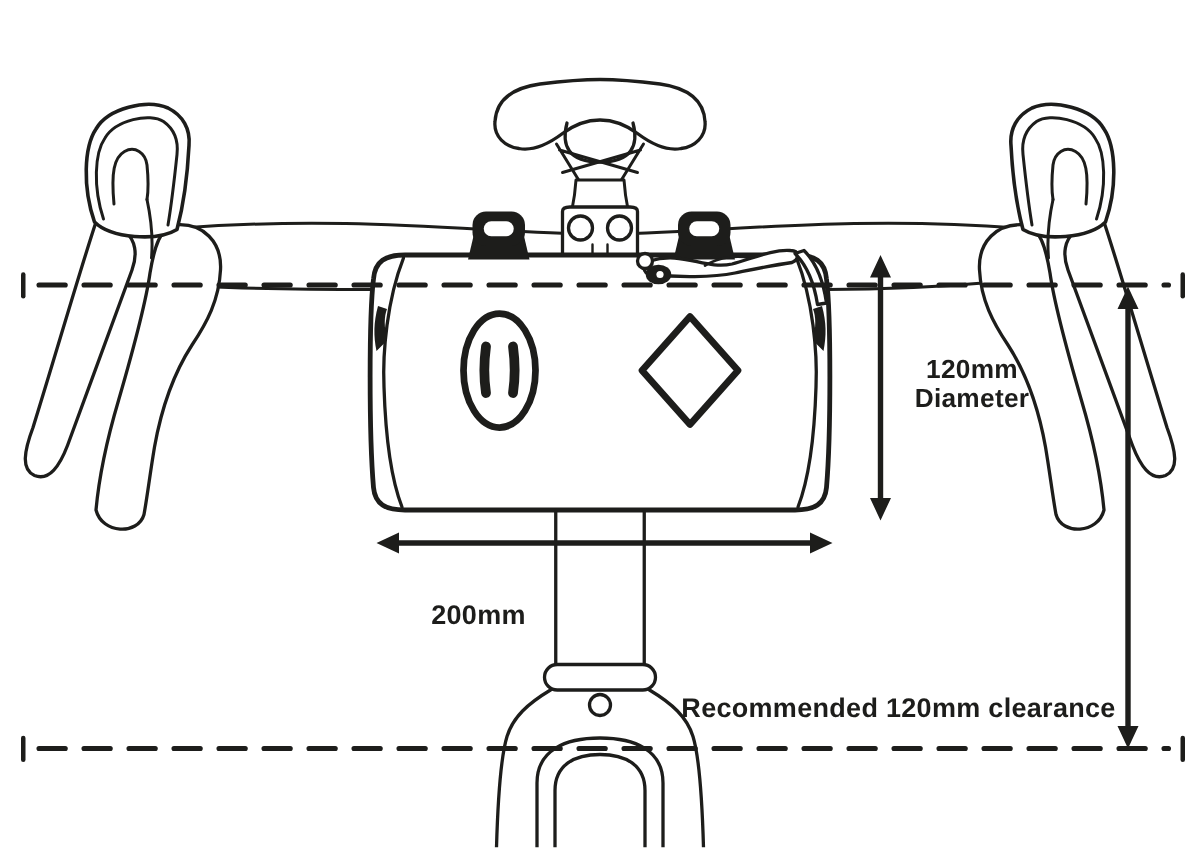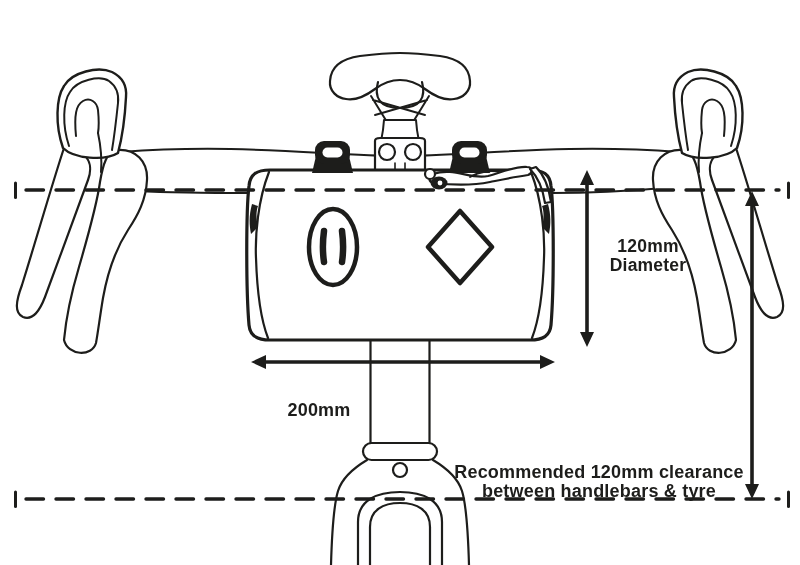--- a/index.html
+++ b/index.html
@@ -133,15 +133,14 @@
 
   <div class="label" id="label-diameter">
     <span>120mm</span>
     <span>Diameter</span>
   </div>
   <div class="label" id="label-width">
     <span>200mm</span>
   </div>
   <div class="label" id="label-clearance">
     <span>Recommended 120mm clearance</span>
-    <span>between handlebars &amp; tyre</span>
   </div>
 </div>
 
 </body></html>

